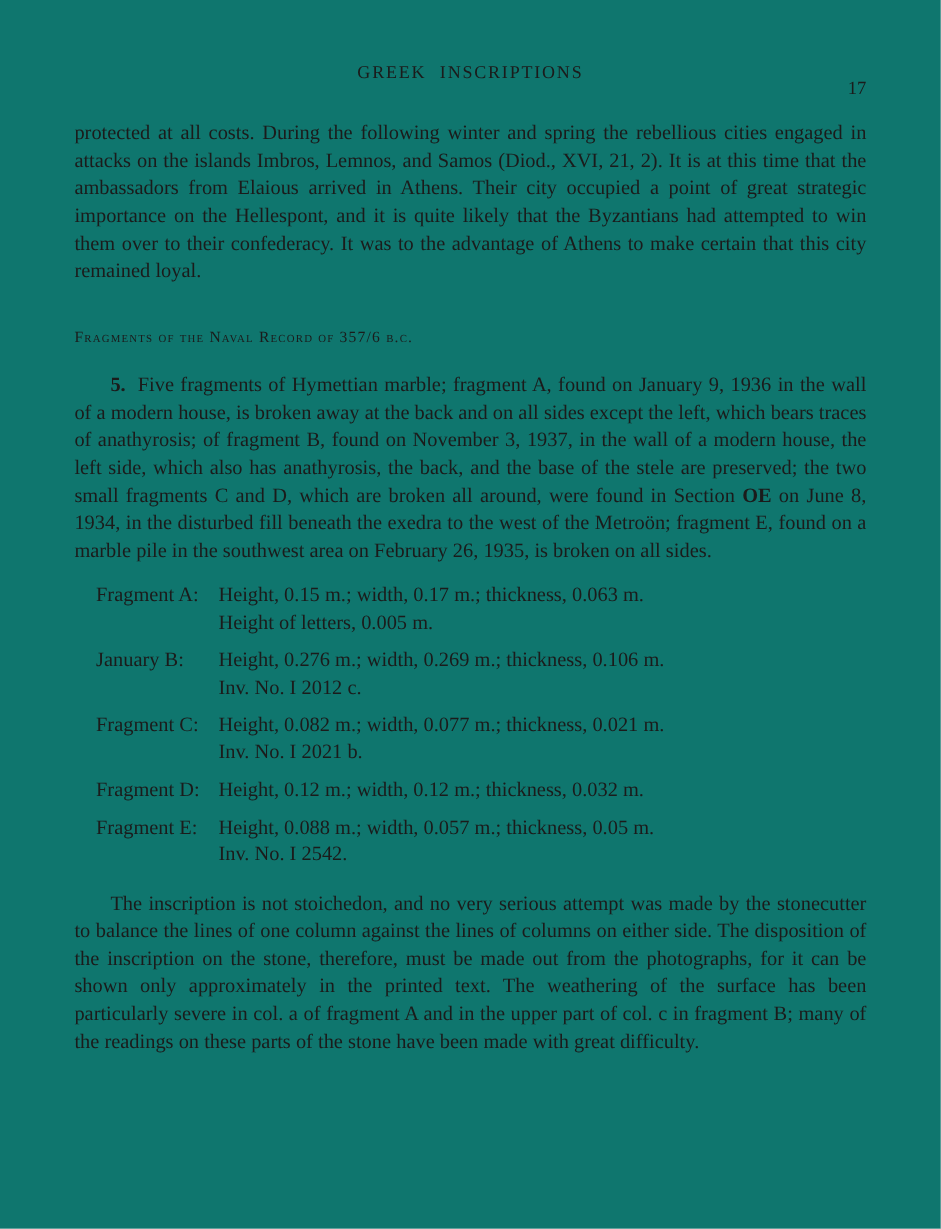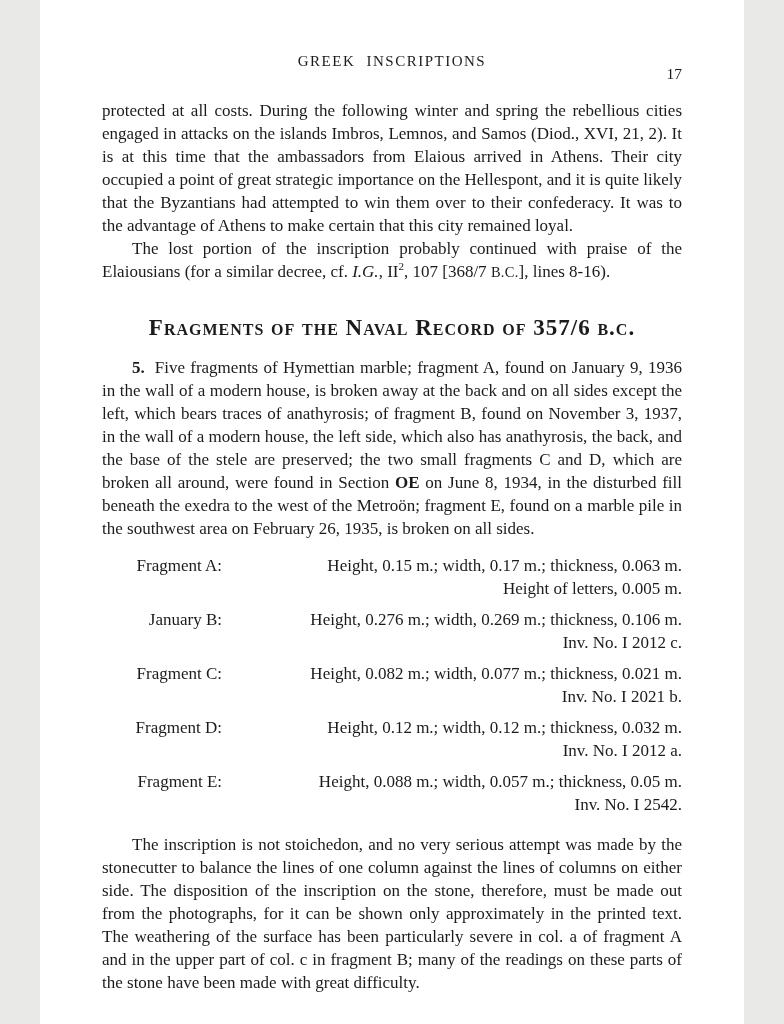--- a/index.html
+++ b/index.html
@@ -1,22 +1,22 @@
 <!DOCTYPE html>
 <html><head>
 <meta charset="utf-8">
 <style>
   html, body { margin: 0; padding: 0; background: #e9e9e7; }
   .page {
     position: relative;
-    width: 704px;
+    width: 784px;
     height: 1024px;
     margin: 0 auto;
     box-sizing: border-box;
-    background: #ffffff;
+    background: #0f766e;
     color: #1b1b1b;
     font-family: "Liberation Serif", "DejaVu Serif", serif;
     font-size: 17px;
     line-height: 23px;
     padding: 50px 62px 40px 62px;
     overflow: hidden;
   }
   .running-header {
     position: relative;
     text-align: center;
@@ -33,34 +33,33 @@
     word-spacing: 0;
     font-size: 15.5px;
   }
   .para {
     margin: 0;
     text-align: justify;
   }
   .para.indent { text-indent: 30px; }
   .section-heading {
     margin: 32px 0 17px 0;
-    text-align: center;
-    font-weight: bold;
+    text-align: left;
+    font-weight: normal;
     font-variant: small-caps;
-    font-size: 23px;
+    font-size: 13px;
     letter-spacing: 1px;
   }
   .bold { font-weight: bold; }
   .italic { font-style: italic; }
   .sup { vertical-align: super; font-size: 0.65em; line-height: 0; }
   .sc { font-size: 0.85em; letter-spacing: 0.3px; }
   .num5 { margin-right: 10px; }
   .fragment-list {
     margin: 15px 0 17px 18px;
-    text-align: right;
   }
   .fragment {
     display: flex;
     margin-bottom: 9px;
     line-height: 22.5px;
   }
   .frag-label {
     flex: 0 0 102px;
   }
   .frag-lines { flex: 1; }
@@ -71,21 +70,20 @@
 
 <div class="page">
 
   <header class="running-header">
     <span class="head-title">GREEK INSCRIPTIONS</span>
     <span class="page-num">17</span>
   </header>
 
   <p class="para">protected at all costs.  During the following winter and spring the rebellious cities engaged in attacks on the islands Imbros, Lemnos, and Samos (Diod., XVI, 21, 2). It is at this time that the ambassadors from Elaious arrived in Athens.  Their city occupied a point of great strategic importance on the Hellespont, and it is quite likely that the Byzantians had attempted to win them over to their confederacy.  It was to the advantage of Athens to make certain that this city remained loyal.</p>
 
-  <p class="para indent"><span>The lost portion of the inscription probably continued with praise of the Elaiousians (for a similar decree, cf. </span><span class="italic">I.G.</span><span>, II</span><span class="sup">2</span><span>, 107 [368/7 </span><span class="sc">B.C.</span><span>], lines 8-16).</span></p>
 
   <h2 class="section-heading">Fragments of the Naval Record of 357/6 b.c.</h2>
 
   <p class="para indent"><span class="bold num5">5.</span><span>Five fragments of Hymettian marble; fragment A, found on January 9, 1936 in the wall of a modern house, is broken away at the back and on all sides except the left, which bears traces of anathyrosis; of fragment B, found on November 3, 1937, in the wall of a modern house, the left side, which also has anathyrosis, the back, and the base of the stele are preserved; the two small fragments C and D, which are broken all around, were found in Section </span><span class="bold">ΟΕ</span><span> on June 8, 1934, in the disturbed fill beneath the exedra to the west of the Metroön; fragment E, found on a marble pile in the southwest area on February 26, 1935, is broken on all sides.</span></p>
 
   <div class="fragment-list">
 
     <div class="fragment">
       <div class="frag-label">Fragment A:</div>
       <div class="frag-lines">
@@ -107,21 +105,20 @@
       <div class="frag-lines">
         <div class="frag-line">Height, 0.082 m.;  width, 0.077 m.;  thickness, 0.021 m.</div>
         <div class="frag-line">Inv. No. I 2021 b.</div>
       </div>
     </div>
 
     <div class="fragment">
       <div class="frag-label">Fragment D:</div>
       <div class="frag-lines">
         <div class="frag-line">Height, 0.12 m.;  width, 0.12 m.;  thickness, 0.032 m.</div>
-        <div class="frag-line">Inv. No. I 2012 a.</div>
       </div>
     </div>
 
     <div class="fragment">
       <div class="frag-label">Fragment E:</div>
       <div class="frag-lines">
         <div class="frag-line">Height, 0.088 m.;  width, 0.057 m.;  thickness, 0.05 m.</div>
         <div class="frag-line">Inv. No. I 2542.</div>
       </div>
     </div>

